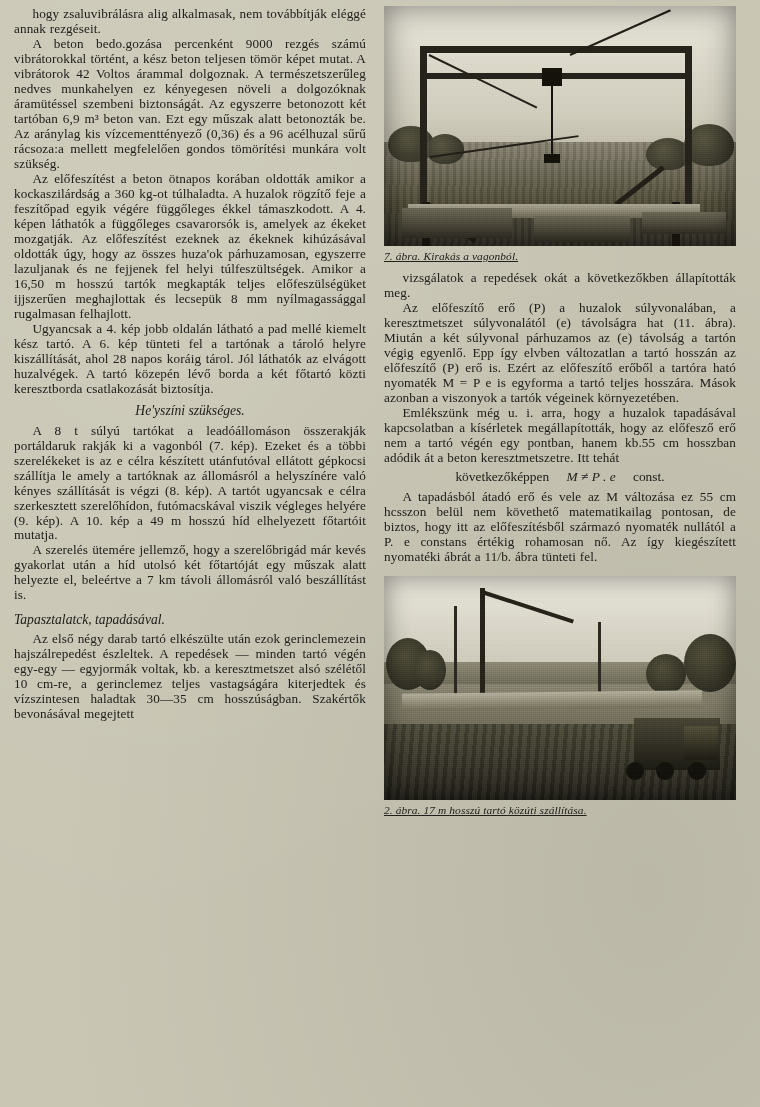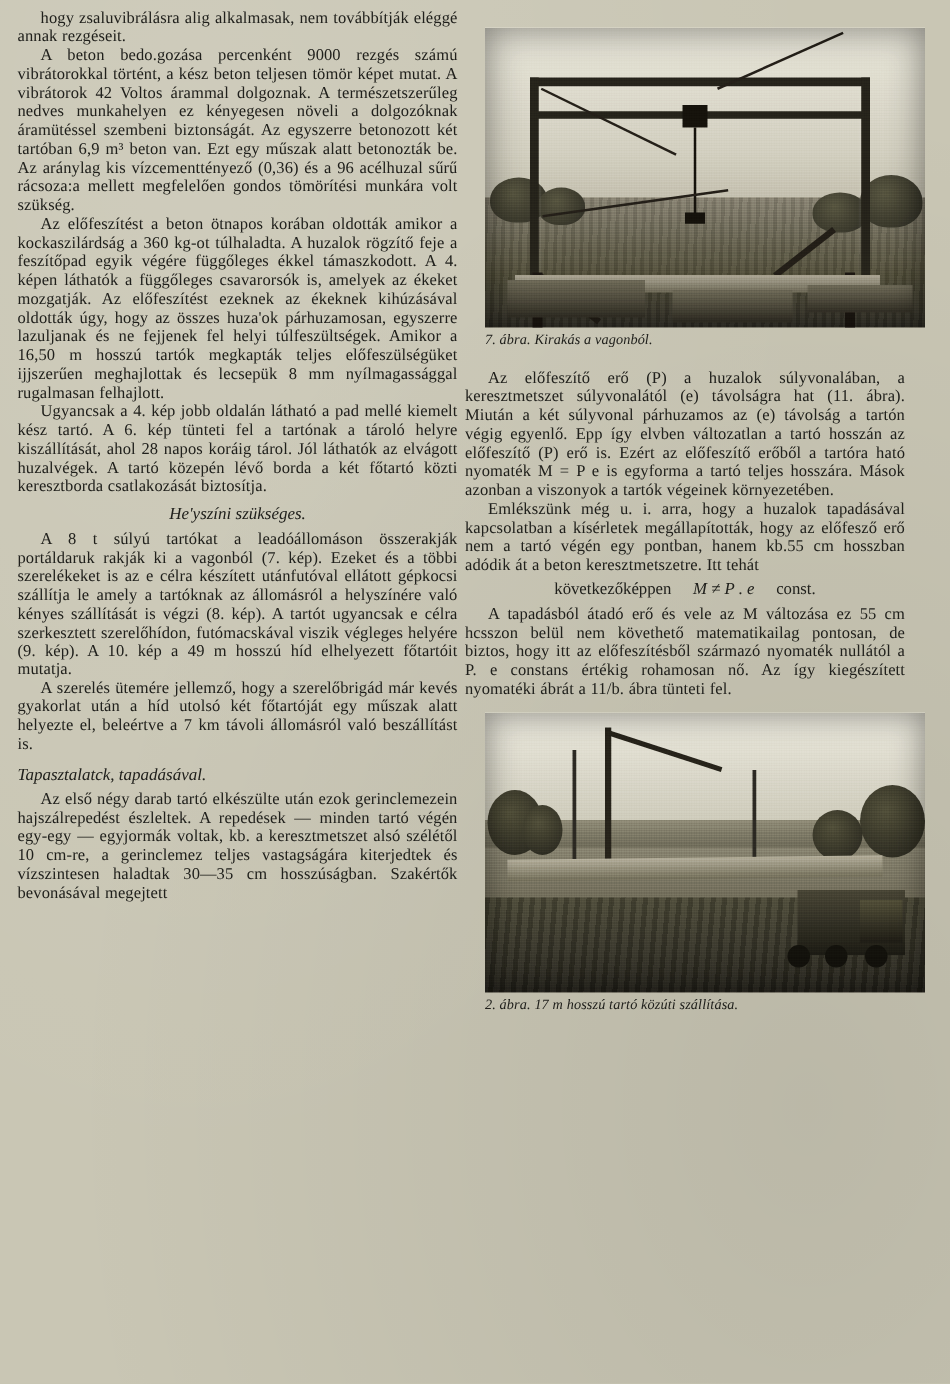--- a/index.html
+++ b/index.html
@@ -20,21 +20,21 @@
     height: 1107px;
     box-sizing: border-box;
     padding: 6px 14px 8px 14px;
     background:
       radial-gradient(ellipse at 20% 10%, rgba(255,255,255,0.10), rgba(0,0,0,0) 60%),
       radial-gradient(ellipse at 85% 80%, rgba(0,0,0,0.07), rgba(0,0,0,0) 65%),
       #c9c6b4;
   }
   .columns {
     display: flex;
-    gap: 6px;
+    gap: 18px;
     height: 100%;
   }
   .col {
     width: 352px;
     position: relative;
   }
   p {
     margin: 0;
     text-align: justify;
     text-indent: 1.4em;
@@ -51,21 +51,22 @@
     font-size: 13.6px;
   }
   .sec-head-left {
     margin: 10px 0 3px 0;
     text-align: left;
     font-style: italic;
     font-size: 13.6px;
   }
   .figure {
     width: 100%;
-    margin: 16px;
+    margin: 0;
+    text-decoration: underline;
   }
   .photo {
     width: 352px;
     display: block;
     position: relative;
     overflow: hidden;
     filter: contrast(108%) brightness(98%);
   }
   .photo-1 { height: 240px; }
   .photo-2 { height: 224px; }
@@ -257,20 +258,21 @@
           <div class="ph1-pile" style="left:18px; width:110px;"></div>
           <div class="ph1-pile" style="left:150px; width:96px; bottom:4px; height:26px;"></div>
           <div class="ph1-pile" style="left:258px; width:84px; bottom:12px; height:22px;"></div>
 
           <div class="ph1-noise"></div>
           <div class="ph1-vig"></div>
         </div>
         <figcaption class="caption">7. ábra. Kirakás a vagonból.</figcaption>
       </figure>
 
+      <p style="margin-top:8px;">vizsgálatok a repedések okát a következőkben állapították meg.</p>
       <p>Az előfeszítő erő (P) a huzalok súlyvonalában, a keresztmetszet súlyvonalától (e) távolságra hat (11. ábra). Miután a két súlyvonal párhuzamos az (e) távolság a tartón végig egyenlő. Epp így elvben változatlan a tartó hosszán az előfeszítő (P) erő is. Ezért az előfeszítő erőből a tartóra ható nyomaték M = P e is egyforma a tartó teljes hosszára. Mások azonban a viszonyok a tartók végeinek környezetében.</p>
       <p>Emlékszünk még u. i. arra, hogy a huzalok tapadásával kapcsolatban a kísérletek megállapították, hogy az előfesző erő nem a tartó végén egy pontban, hanem kb.55 cm hosszban adódik át a beton keresztmetszetre. Itt tehát</p>
 
       <div class="formula-line">
         <span class="rom">következőképpen</span>
         <span class="mi" style="margin-left:14px;">M ≠ P . e</span>
         <span class="rom" style="margin-left:14px;">const.</span>
       </div>
 
       <p style="margin-top:4px;">A tapadásból átadó erő és vele az M változása ez 55 cm hcsszon belül nem követhető matematikailag pontosan, de biztos, hogy itt az előfeszítésből származó nyomaték nullától a P. e constans értékig rohamosan nő. Az így kiegészített nyomatéki ábrát a 11/b. ábra tünteti fel.</p>

